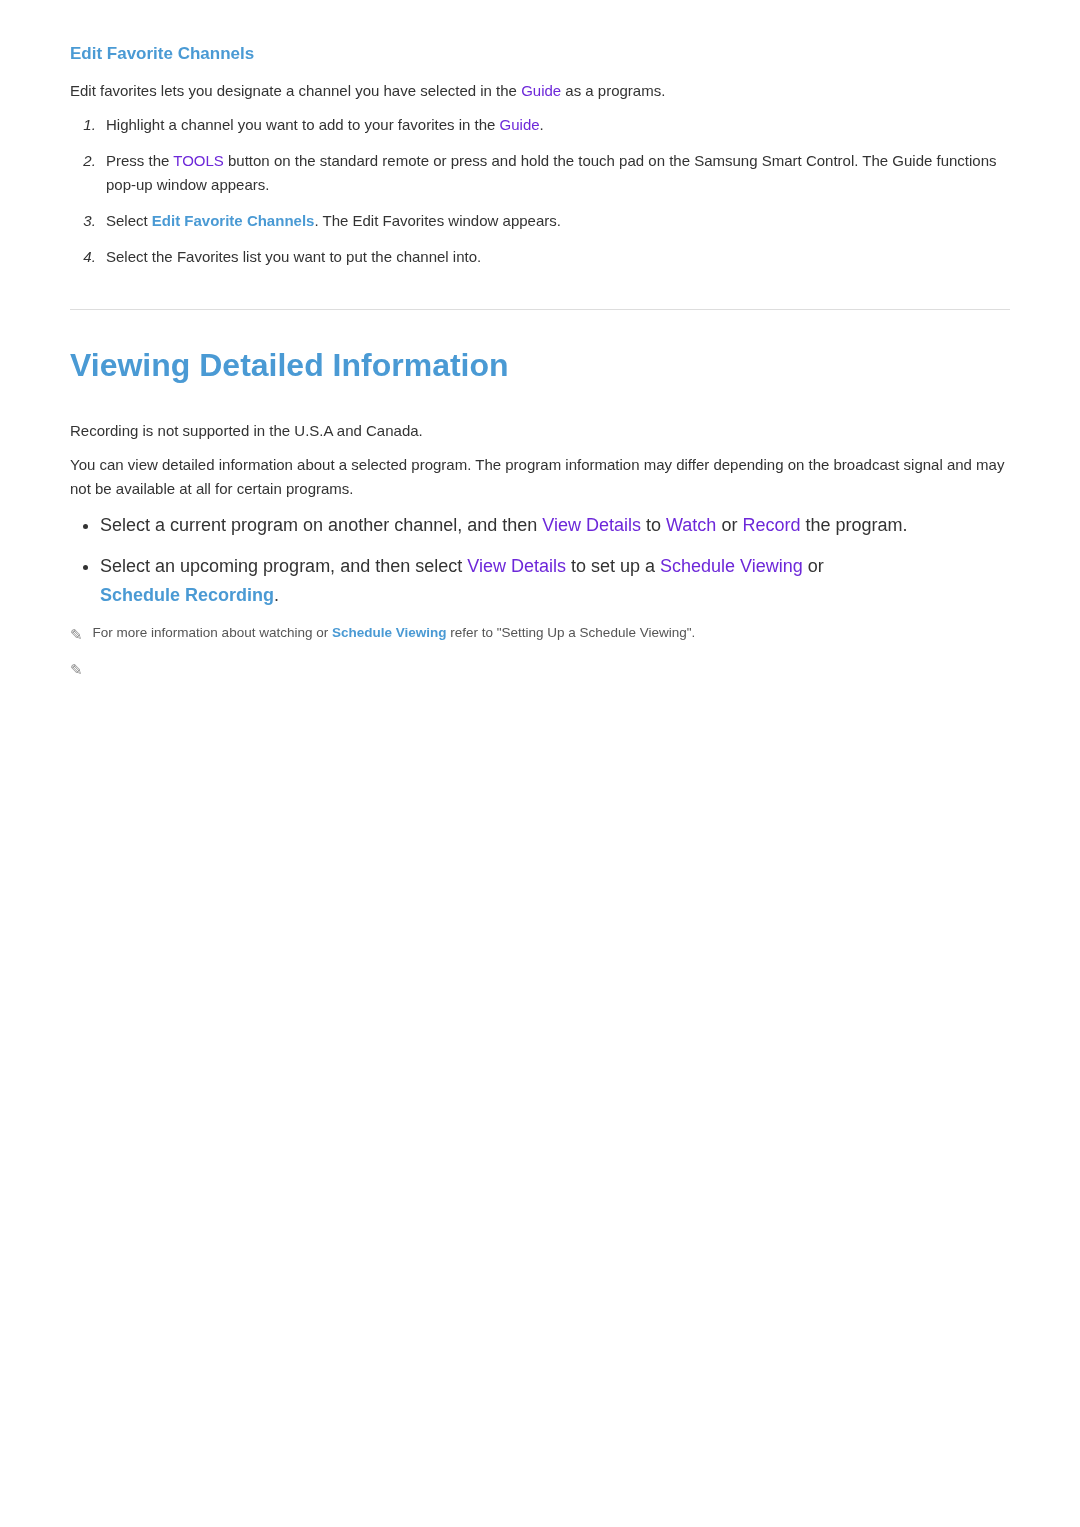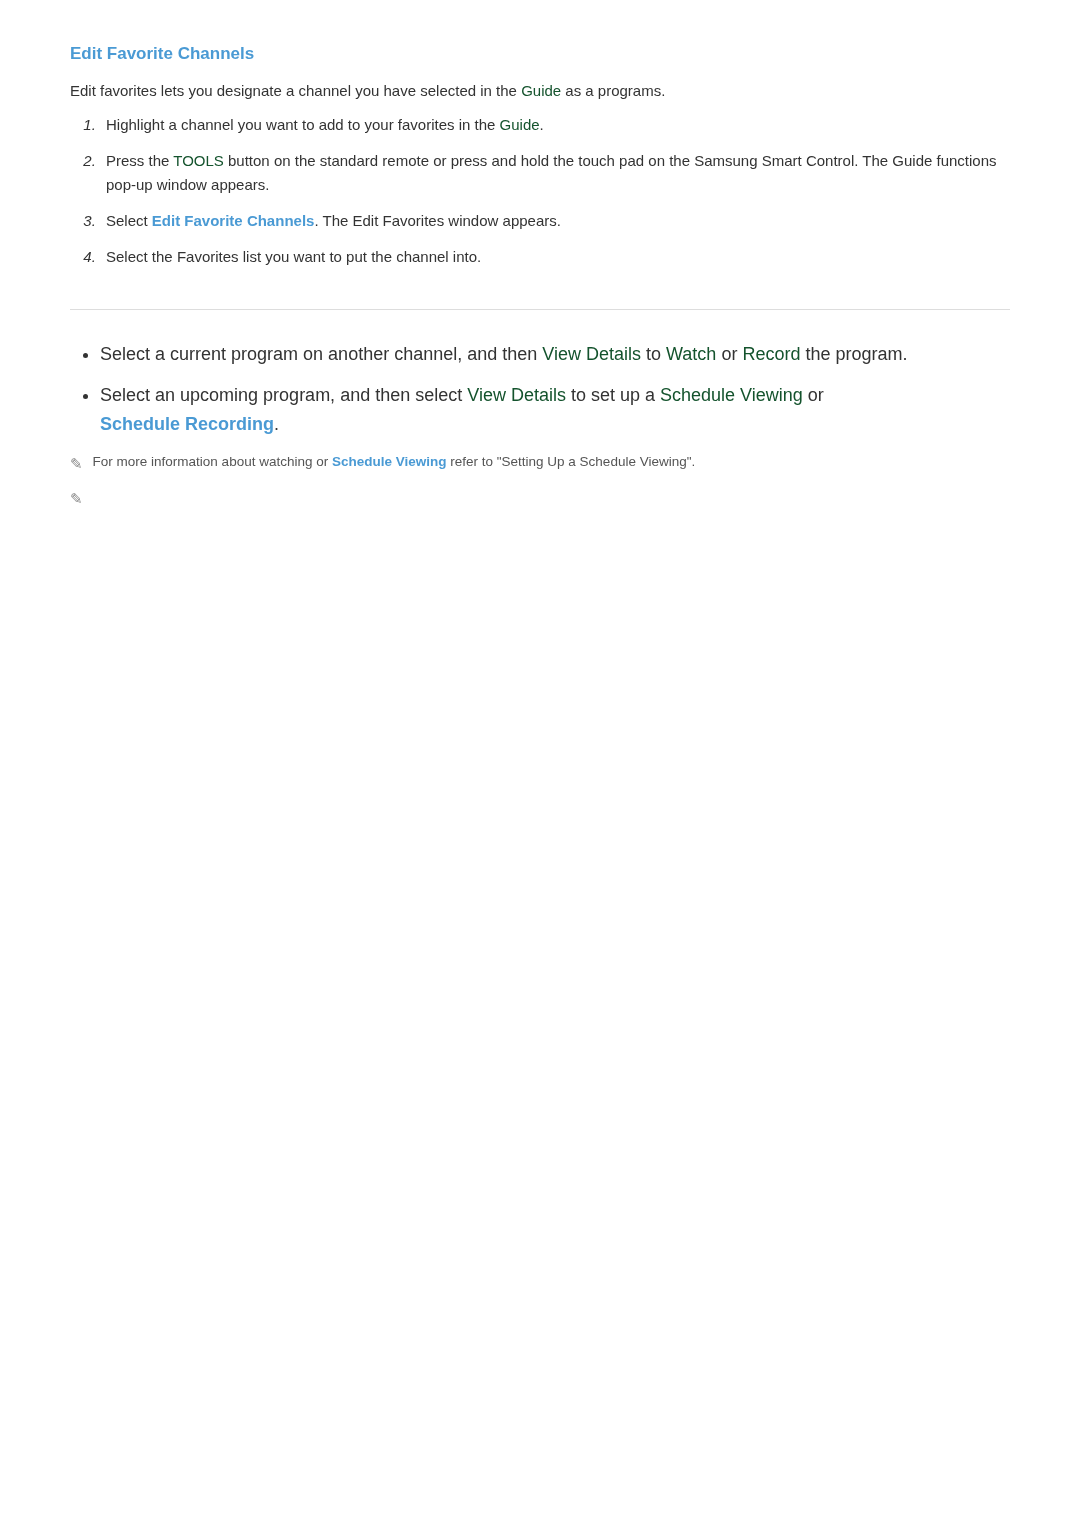--- a/index.html
+++ b/index.html
@@ -45,21 +45,21 @@
       margin-bottom: 30px;
     }
 
     p {
       margin-bottom: 10px;
       font-size: 15px;
       color: #333333;
     }
 
     .link {
-      color: #14532d;
+      color: #6d28d9;
       text-decoration: none;
     }
 
     .link-bold {
       color: #4a9ad4;
       font-weight: bold;
       text-decoration: none;
     }
 
     .to-use-line {
@@ -138,22 +138,25 @@
     </li>
     <li>
       <span>Select the Favorites list you want to put the channel into.</span>
     </li>
   </ol>
 </div>
 
 <hr class="section-divider">
 
 <div class="section">
+  <div class="section-title-large">Viewing Detailed Information</div>
 
+  <p>Recording is not supported in the U.S.A and Canada.</p>
 
+  <p>You can view detailed information about a selected program. The program information may differ depending on the broadcast signal and may not be available at all for certain programs.</p>
 
   <ul>
     <li>
       <span>Select a current program on another channel, and then </span><a class="link">View Details</a><span> to </span><a class="link">Watch</a><span> or </span><a class="link">Record</a><span> the program.</span>
     </li>
     <li>
       <span>Select an upcoming program, and then select </span><a class="link">View Details</a><span> to set up a </span><a class="link">Schedule Viewing</a><span> or </span><br><a class="link-bold">Schedule Recording</a><span>.</span>
     </li>
   </ul>
 

